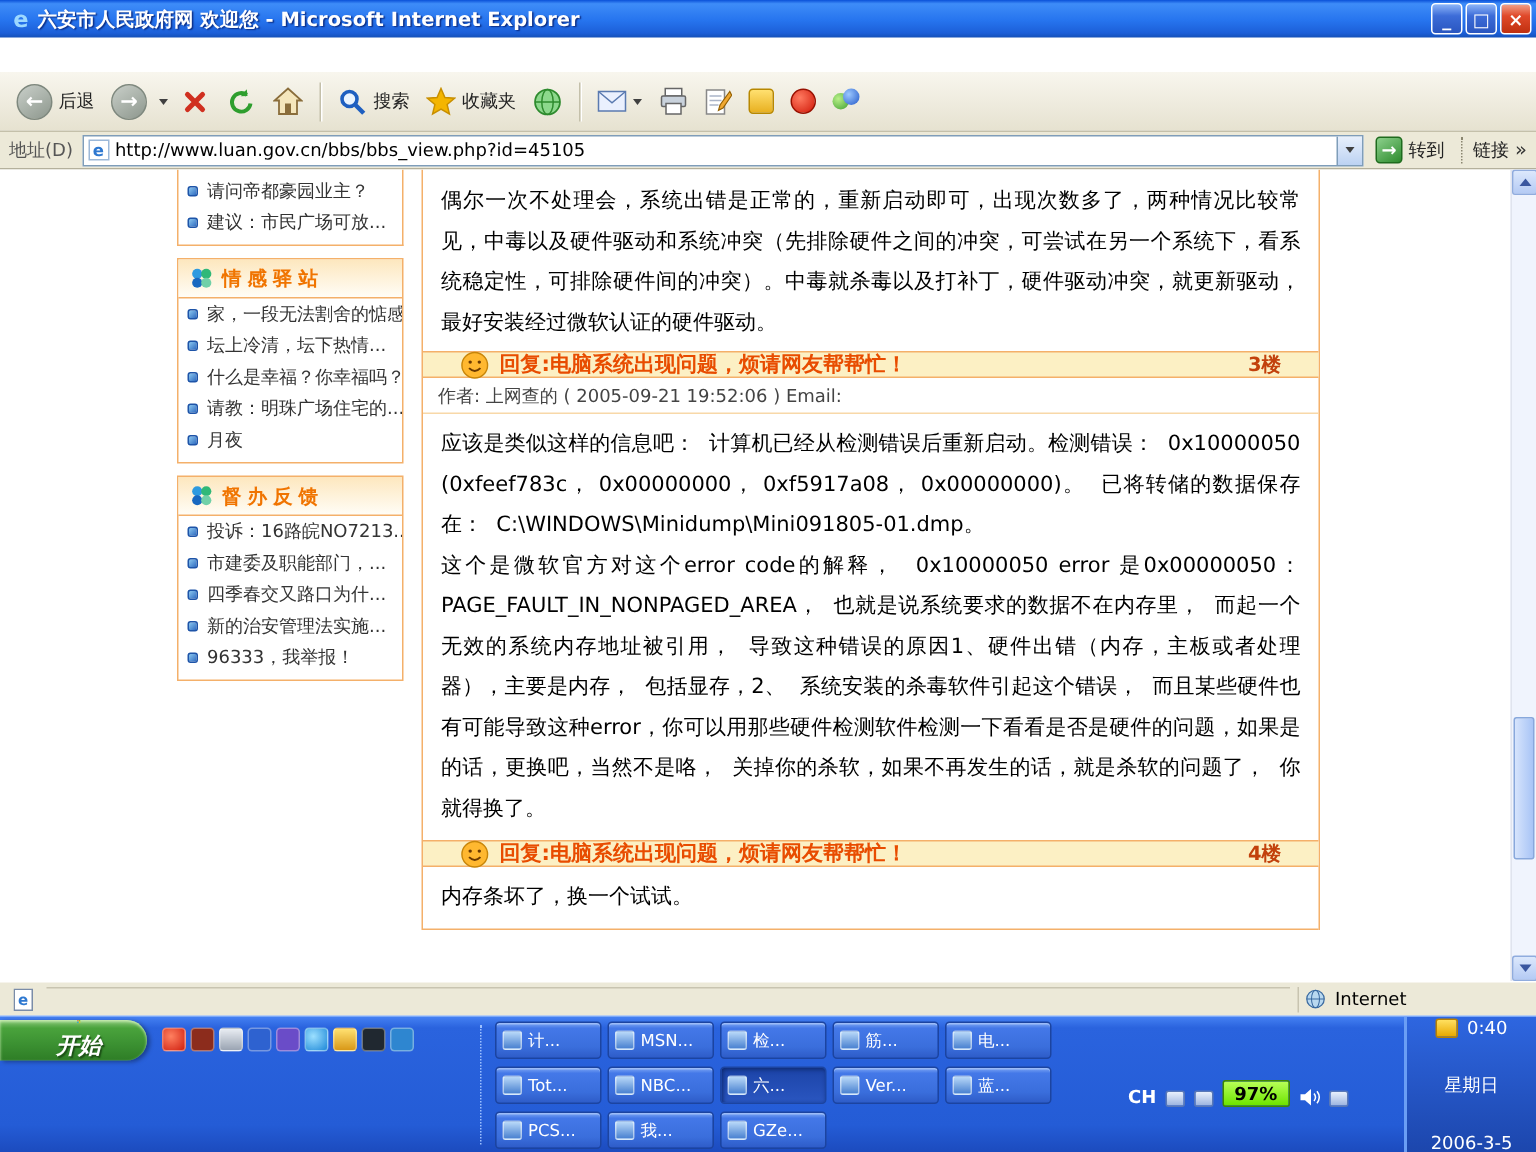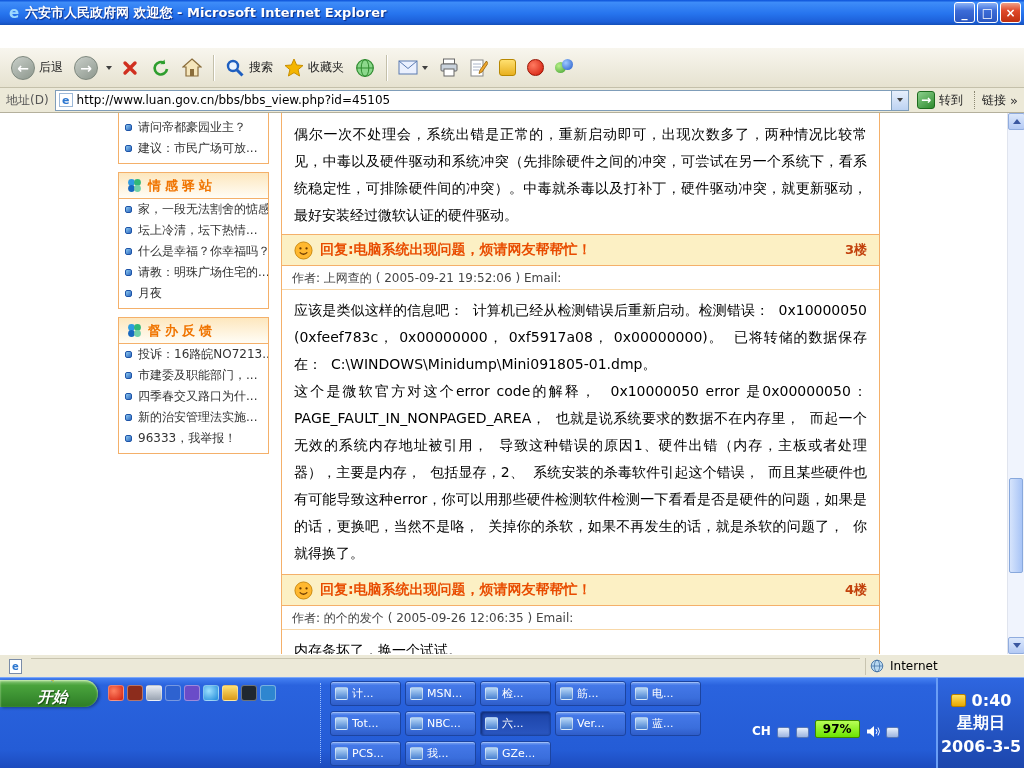--- a/index.html
+++ b/index.html
@@ -79,21 +79,21 @@
   .side-item { display:flex; align-items:center; gap:6px; padding:2px 6px; font-size:12px; color:#333;
     line-height:17px; white-space:nowrap; overflow:hidden; }
   .bullet { width:7px; height:7px; flex:none; border-radius:2px;
     background:linear-gradient(135deg,#8CC8F0,#2E6AC0); border:1px solid #1E54A8; }
 
   
   .main-col { position:absolute; left:281px; top:0; width:599px;
     border-left:1px solid #F4B06A; border-right:1px solid #F4B06A; background:#fff; }
   .intro-text { padding:8px 12px 5px 12px; font-size:14px; line-height:27px; color:#000;
     text-align:justify; white-space:pre-wrap; }
-  .reply-header { height:32px; display:flex; align-items:center; gap:7px; padding:0 12px;
+  .reply-header { height:18px; display:flex; align-items:center; gap:7px; padding:0 25px;
     background:#FCF0C4; border-top:1px solid #F4B06A; border-bottom:1px solid #F4B06A; }
   .reply-title { color:#E84C00; font-weight:bold; font-size:14px; white-space:nowrap; }
   .reply-floor { margin-left:auto; color:#c2410c; font-weight:bold; font-size:13px; }
   .author-line { height:24px; line-height:24px; padding:0 10px; font-size:12px; color:#444;
     border-bottom:1px solid #F8D8A8; white-space:nowrap; overflow:hidden; }
   .reply-body { padding:7px 12px; font-size:14px; line-height:27px; color:#000;
     text-align:justify; white-space:pre-wrap; }
   .main-col-end { border-bottom:1px solid #F4B06A; }
 
   
@@ -140,22 +140,22 @@
   .task-btn.active { background:linear-gradient(180deg,#1C44A8,#2A56C0); box-shadow:inset 1px 1px 3px #0E2A70; }
   .tb-icon { width:13px; height:13px; flex:none; border-radius:2px; border:1px solid rgba(255,255,255,.5);
     background:linear-gradient(#B8D8F8,#4880D0); }
   .tray { position:absolute; left:752px; top:36px; height:24px; display:flex; align-items:flex-end; gap:6px; color:#fff; }
   .tray-lang { font-size:12px; font-weight:bold; }
   .tray-ico { width:13px; height:11px; border-radius:2px; background:linear-gradient(#E8F0FC,#9CB4E0); border:1px solid #5878B8; }
   .battery-badge { background:linear-gradient(#B8FF58,#6CE400); color:#000; font-size:12px; font-weight:bold;
     padding:1px 7px; border-radius:2px; border:1px solid #3E8800; }
   .clock-panel { position:absolute; right:0; top:0; width:88px; height:91px;
     background:linear-gradient(180deg,#2E66E0,#1C46AC); border-left:2px solid #6A9EF5;
-    display:flex; flex-direction:column; align-items:center; justify-content:center; gap:3px;
-    color:#fff; font-size:16px;font-weight:bold; }
+    display:flex; flex-direction:column; align-items:center; justify-content:space-between; gap:3px;
+    color:#fff; font-size:12px; }
   .clock-top { display:flex; align-items:center; gap:6px; }
   .power-ico { width:15px; height:13px; border-radius:2px;
     background:linear-gradient(#FFE060,#E8A800); border:1px solid #B88000; }
 
   svg { display:block; }
 </style>
 </head>
 <body>
 
 <div class="screen">
@@ -376,21 +376,20 @@
         <div class="reply-header">
           <svg width="19" height="19" viewBox="0 0 20 20">
             <circle cx="10" cy="10" r="9" fill="#FFB830" stroke="#C8860A"></circle>
             <circle cx="6.8" cy="7.8" r="1.2" fill="#6B3A00"></circle>
               <circle cx="13.2" cy="7.8" r="1.2" fill="#6B3A00"></circle>
             <path d="M6 12 q4 4 8 0" fill="none" stroke="#6B3A00" stroke-width="1.4"></path>
           </svg>
           <span class="reply-title">回复:电脑系统出现问题，烦请网友帮帮忙！</span>
           <span class="reply-floor">4楼</span>
         </div>
-        <div class="author-line">作者: 的个的发个 ( 2005-09-26 12:06:35 ) Email:</div>
         <div class="reply-body">内存条坏了，换一个试试。</div>
       </div>
     </div>
 
     <div class="vscroll">
       <div class="sb-btn up">
           <span class="tri-up"></span>
         </div>
       <div class="sb-thumb"></div>
       <div class="sb-btn down">

